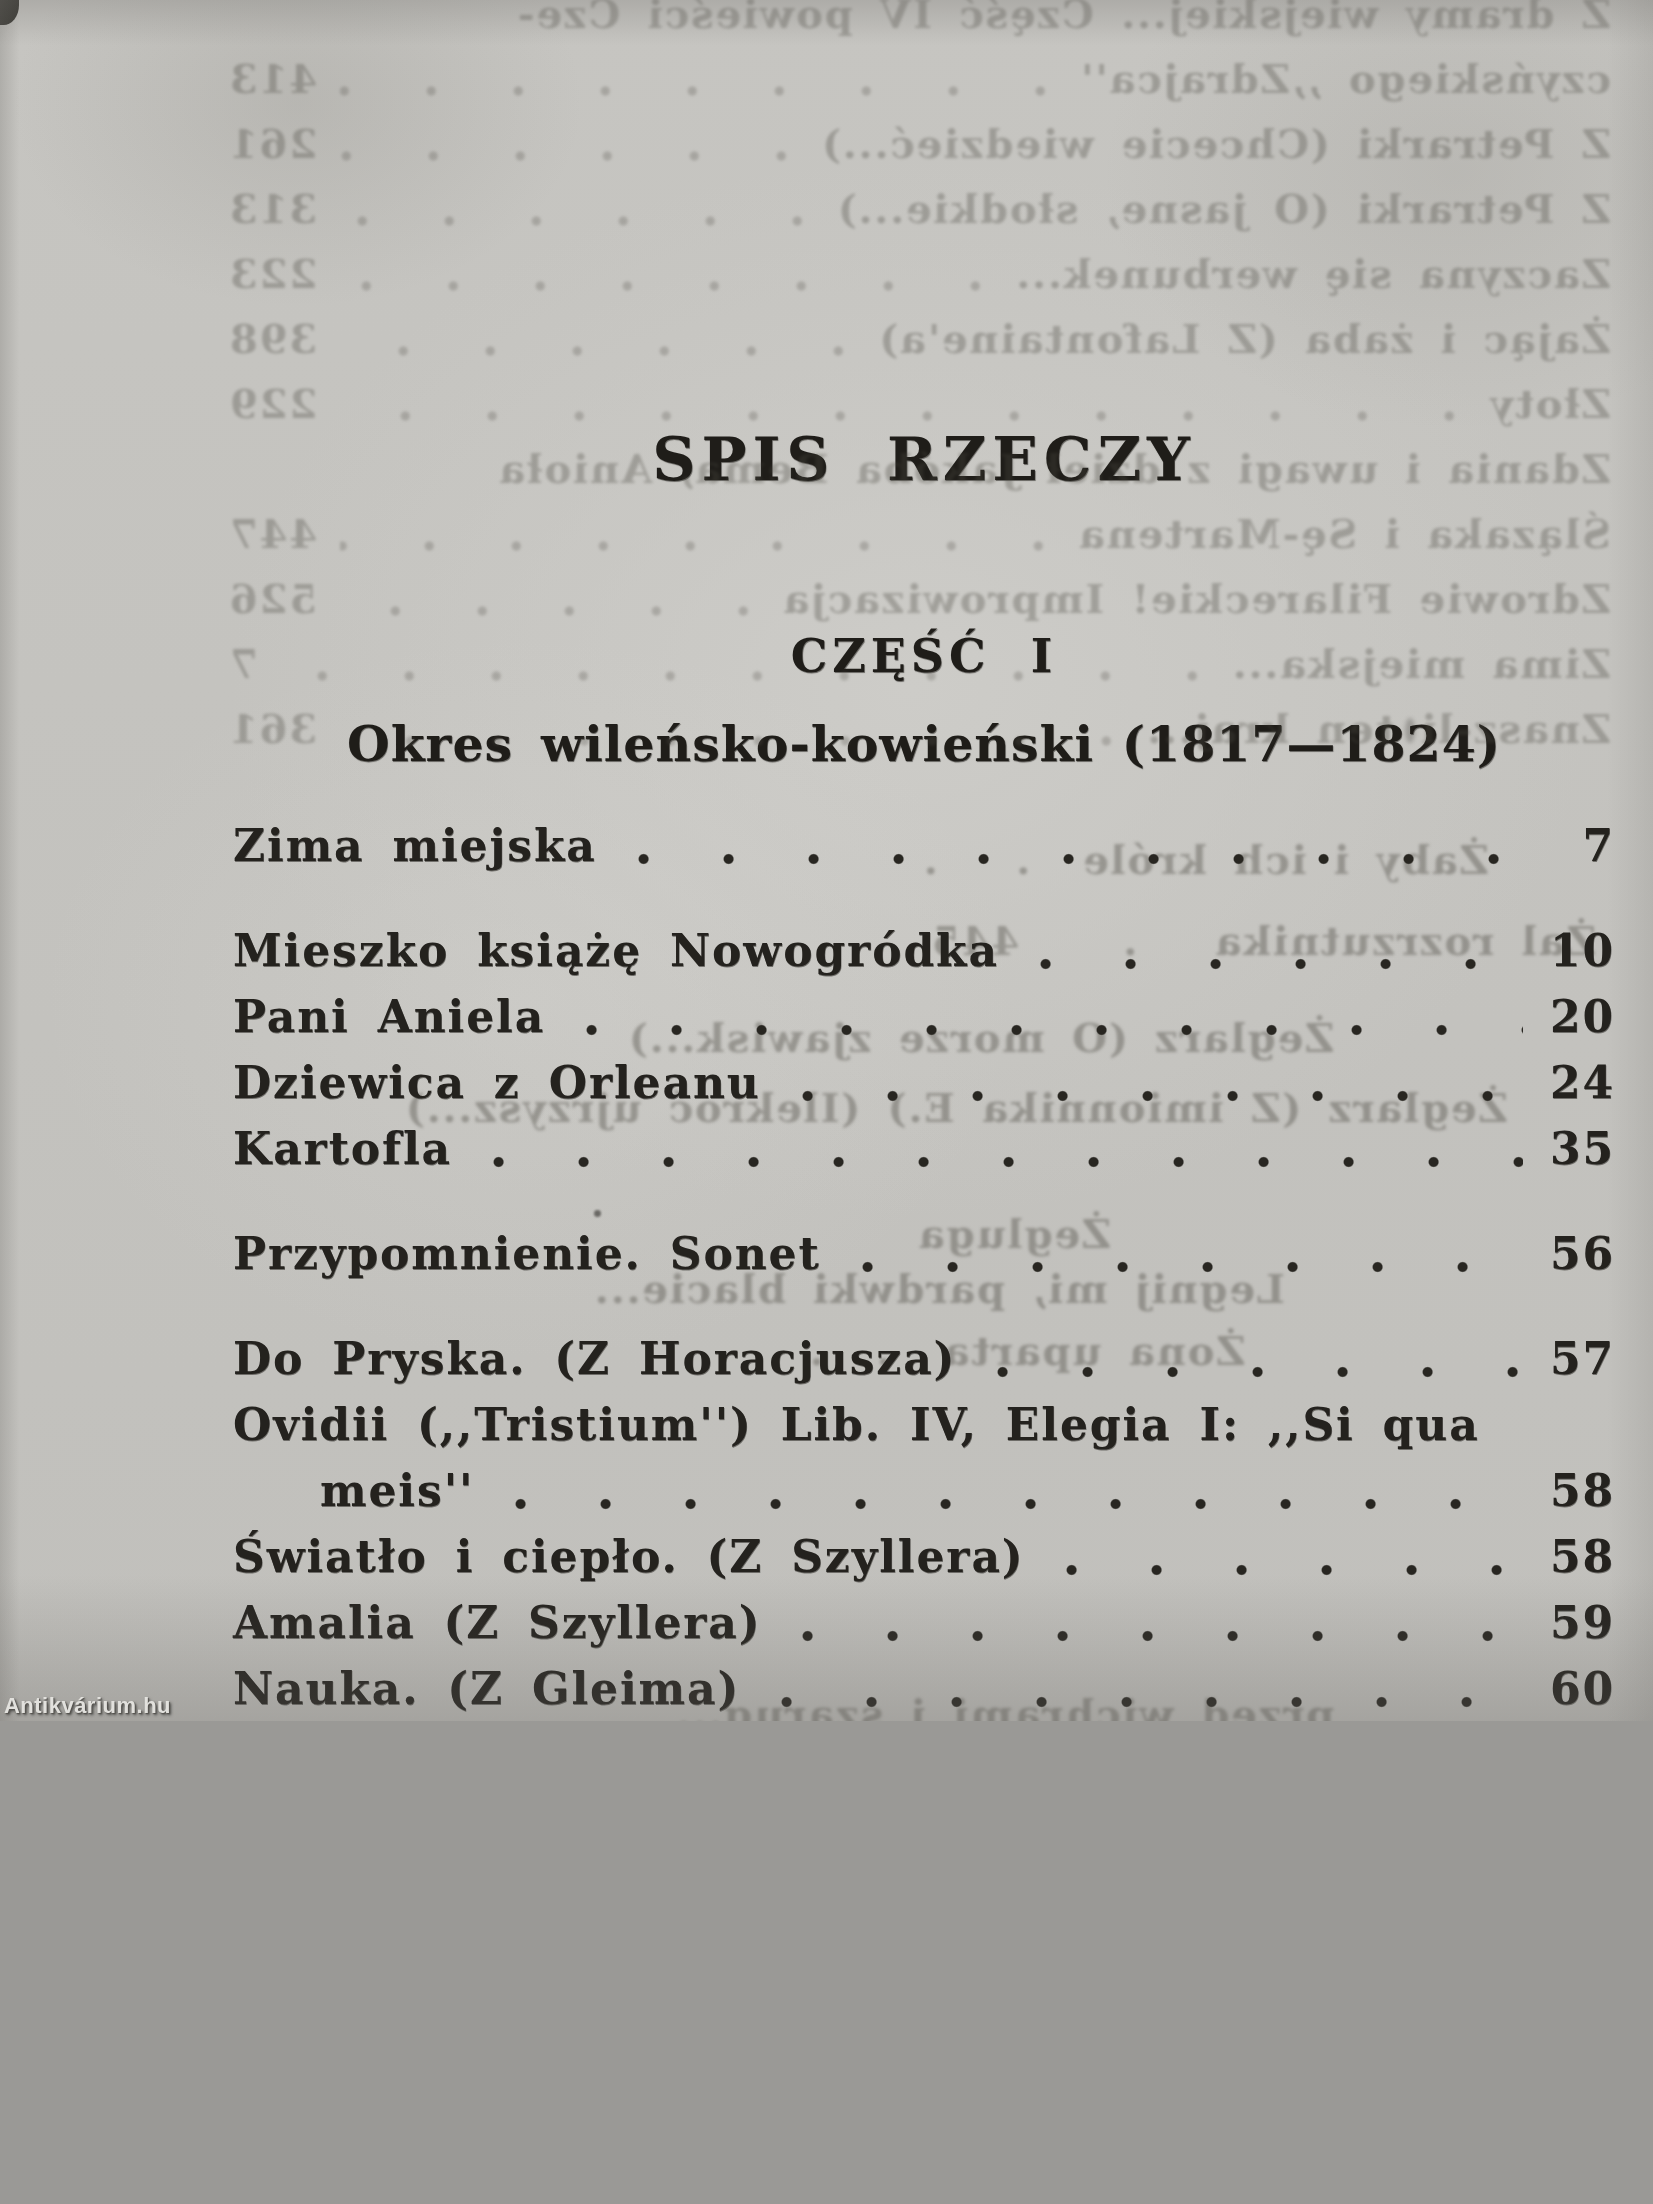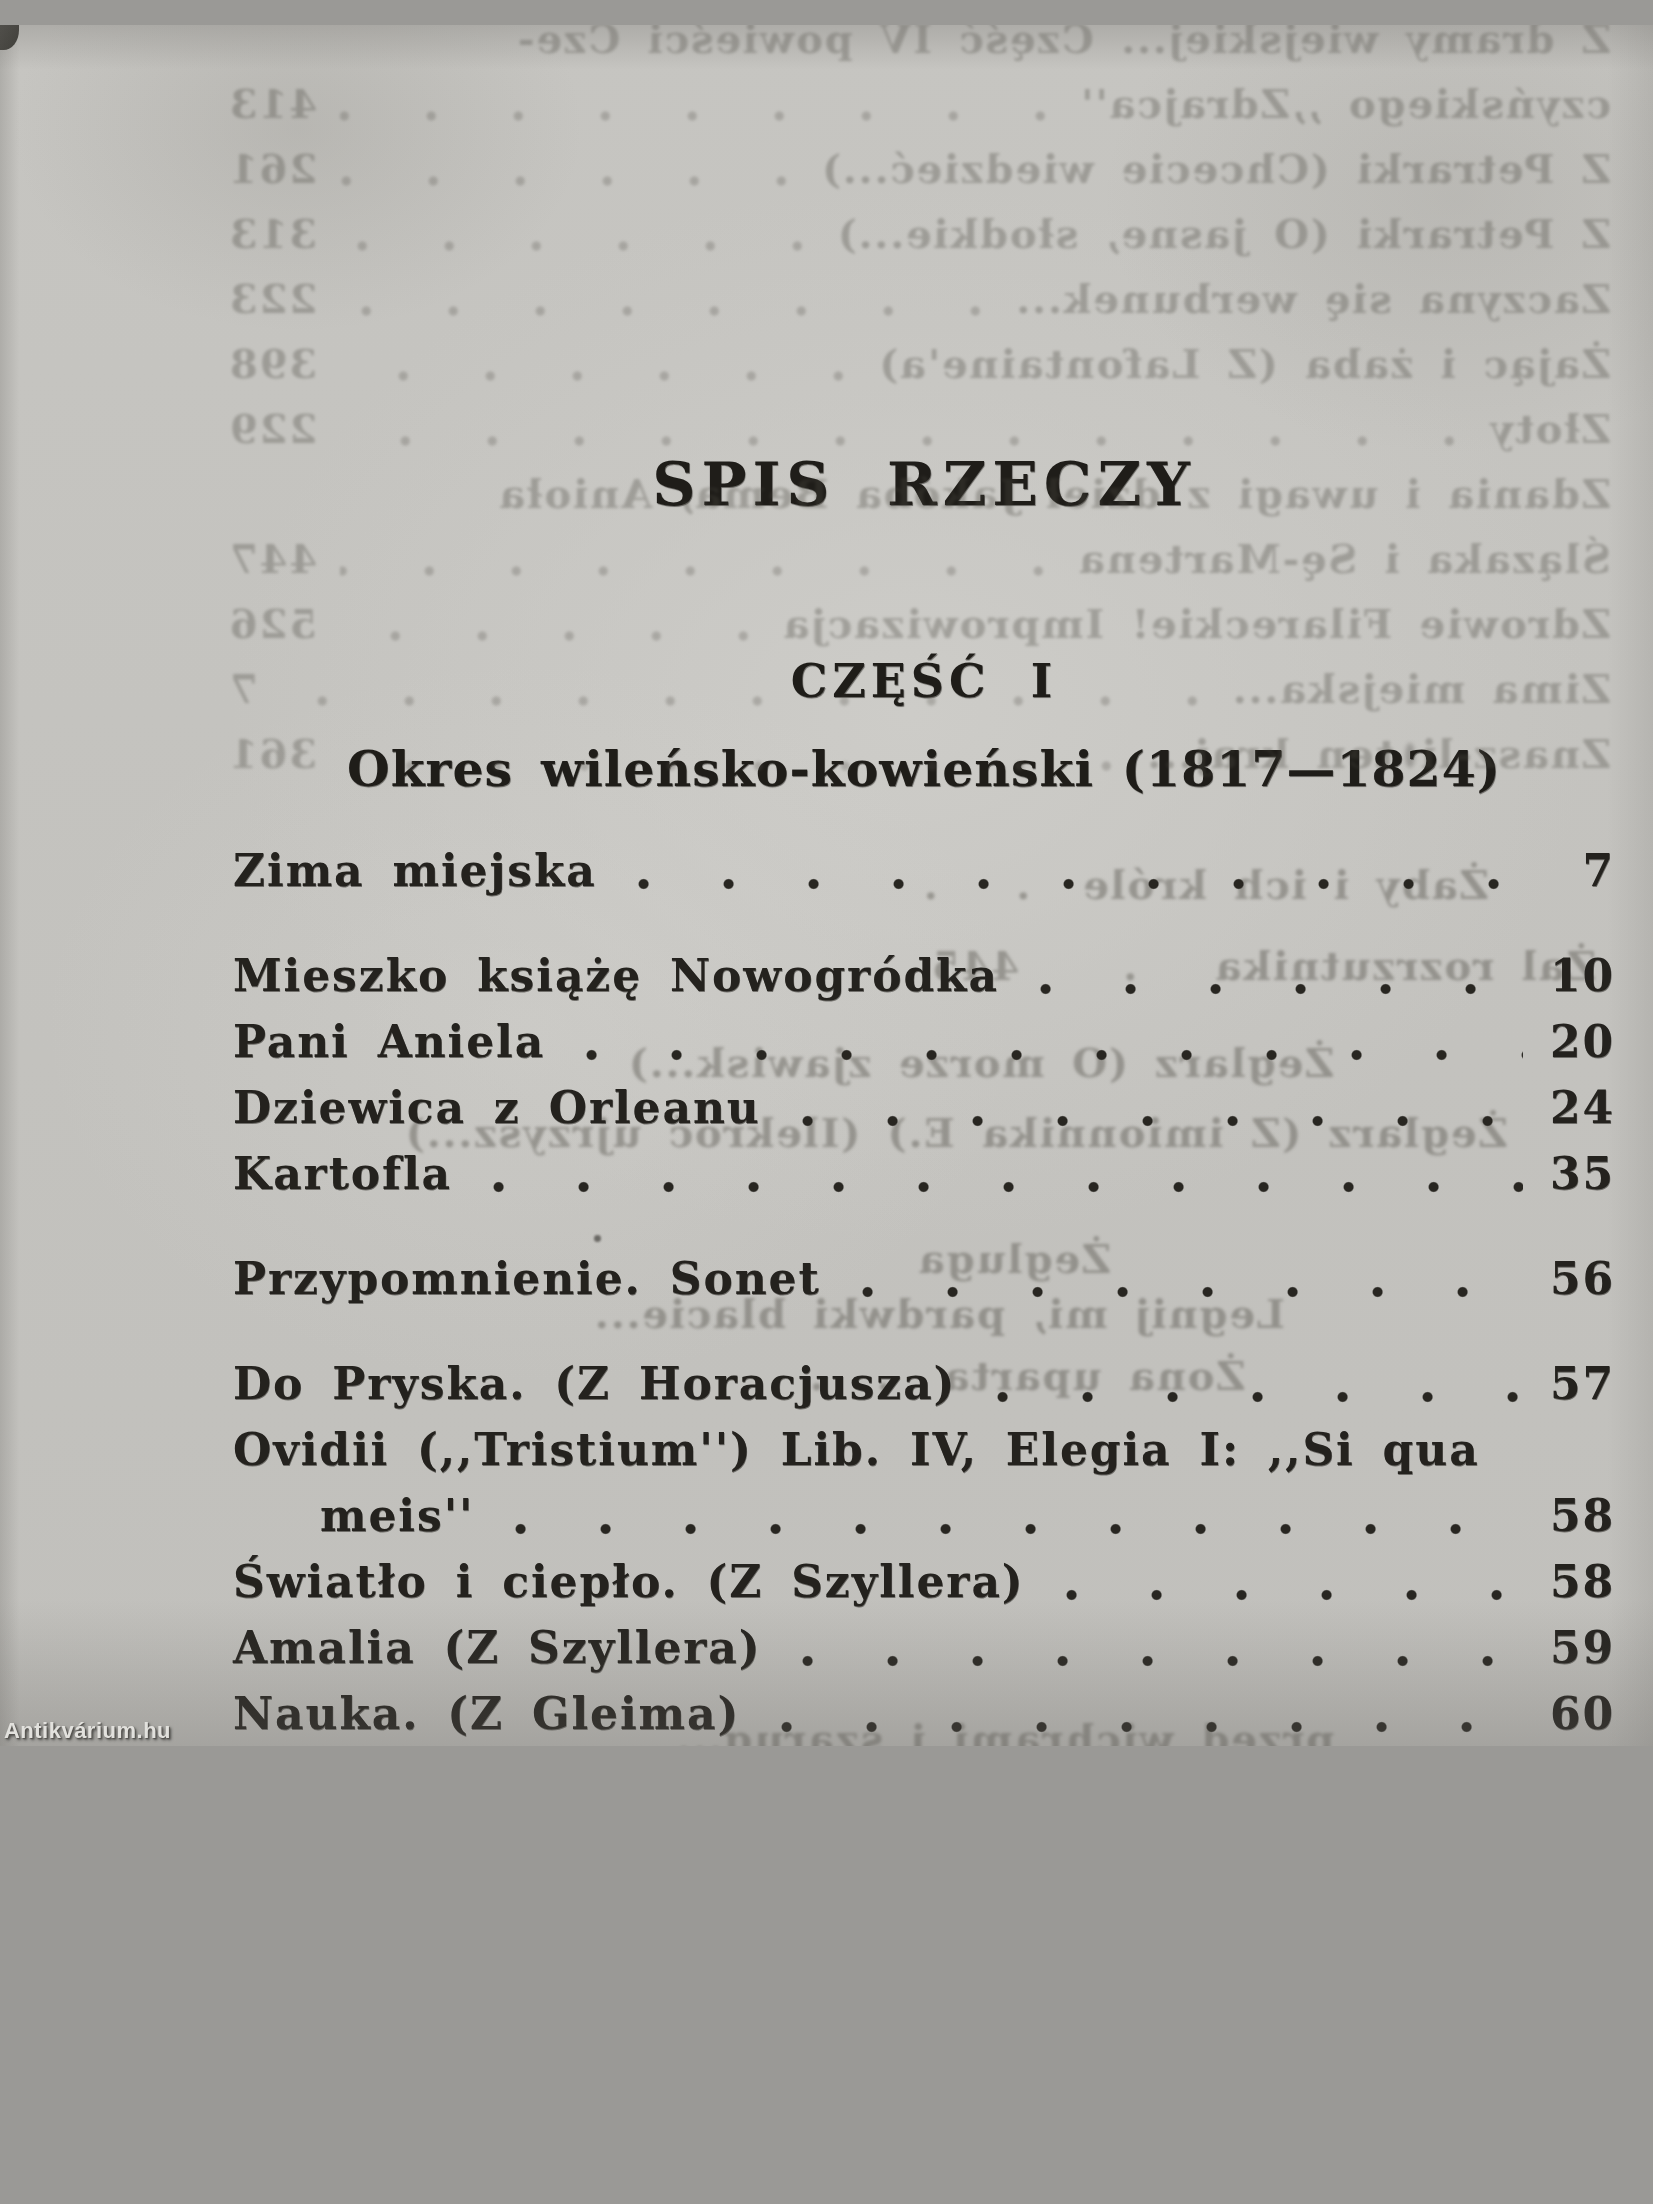--- a/index.html
+++ b/index.html
@@ -6,21 +6,20 @@
   body{width:1654px;height:2205px;overflow:hidden;background:#9a9996;}
   .paper{
     position:relative;width:1654px;height:1721px;overflow:hidden;
     background:
       radial-gradient(408px 291px at 18% 6%, rgba(128,126,120,0.20), rgba(0,0,0,0) 70%),
       radial-gradient(505px 369px at 88% 10%, rgba(122,120,114,0.16), rgba(0,0,0,0) 70%),
       radial-gradient(679px 505px at 32% 58%, rgba(214,213,209,0.35), rgba(0,0,0,0) 72%),
       radial-gradient(873px 679px at 55% 40%, #cdccc8, rgba(0,0,0,0) 78%),
       linear-gradient(#c6c5c1, #c1c0bc);
     font-family:"DejaVu Serif", serif;
-    margin-top:25px;
   }
   .vignette{
     position:absolute;inset:0;pointer-events:none;z-index:6;
     background:
       linear-gradient(to bottom, rgba(110,108,104,0.28), rgba(0,0,0,0) 45px),
       linear-gradient(to right, rgba(105,103,99,0.25), rgba(0,0,0,0) 19.4px),
       linear-gradient(to left, rgba(105,103,99,0.16), rgba(0,0,0,0) 47px),
       linear-gradient(to top, rgba(100,98,94,0.30), rgba(0,0,0,0) 146px);
   }
   

